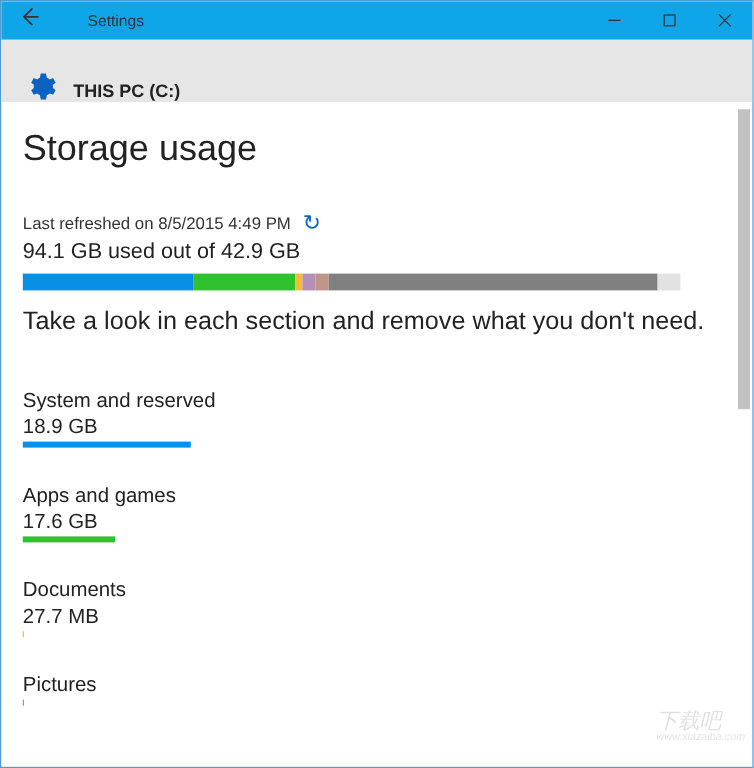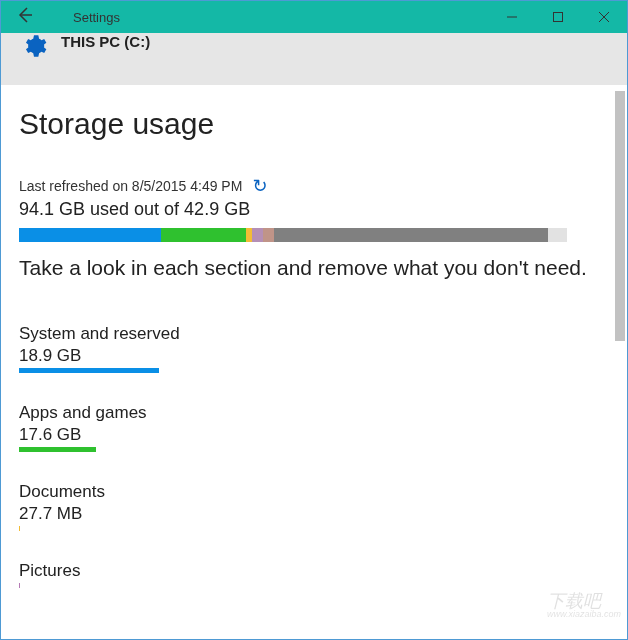--- a/index.html
+++ b/index.html
@@ -7,21 +7,21 @@
     font-family: "Segoe UI", Tahoma, sans-serif;
     background: #fff;
     width: 628px;
     height: 640px;
     overflow: hidden;
     border: 1px solid #4e9ad4;
     position: relative;
   }
   .titlebar {
     height: 32px;
-    background: #14b8a6;
+    background: #0ea5e9;
     display: flex;
     align-items: center;
     position: relative;
   }
   .back-arrow {
     width: 48px;
     text-align: center;
     font-size: 20px;
     color: #333;
     cursor: pointer;
@@ -43,21 +43,21 @@
     display: flex;
     align-items: center;
     justify-content: center;
     cursor: pointer;
   }
   .win-btn svg { display: block; }
   .header-row {
     height: 52px;
     background: #e6e6e6;
     display: flex;
-    align-items: flex-start;
+    align-items: flex-end;
     gap: 14px;
     padding-left: 20px;
   }
   .gear svg { display: block; }
   .drive-title {
     font-size: 15px;
     font-weight: 700;
     color: #222;
   }
   .content-wrap {

